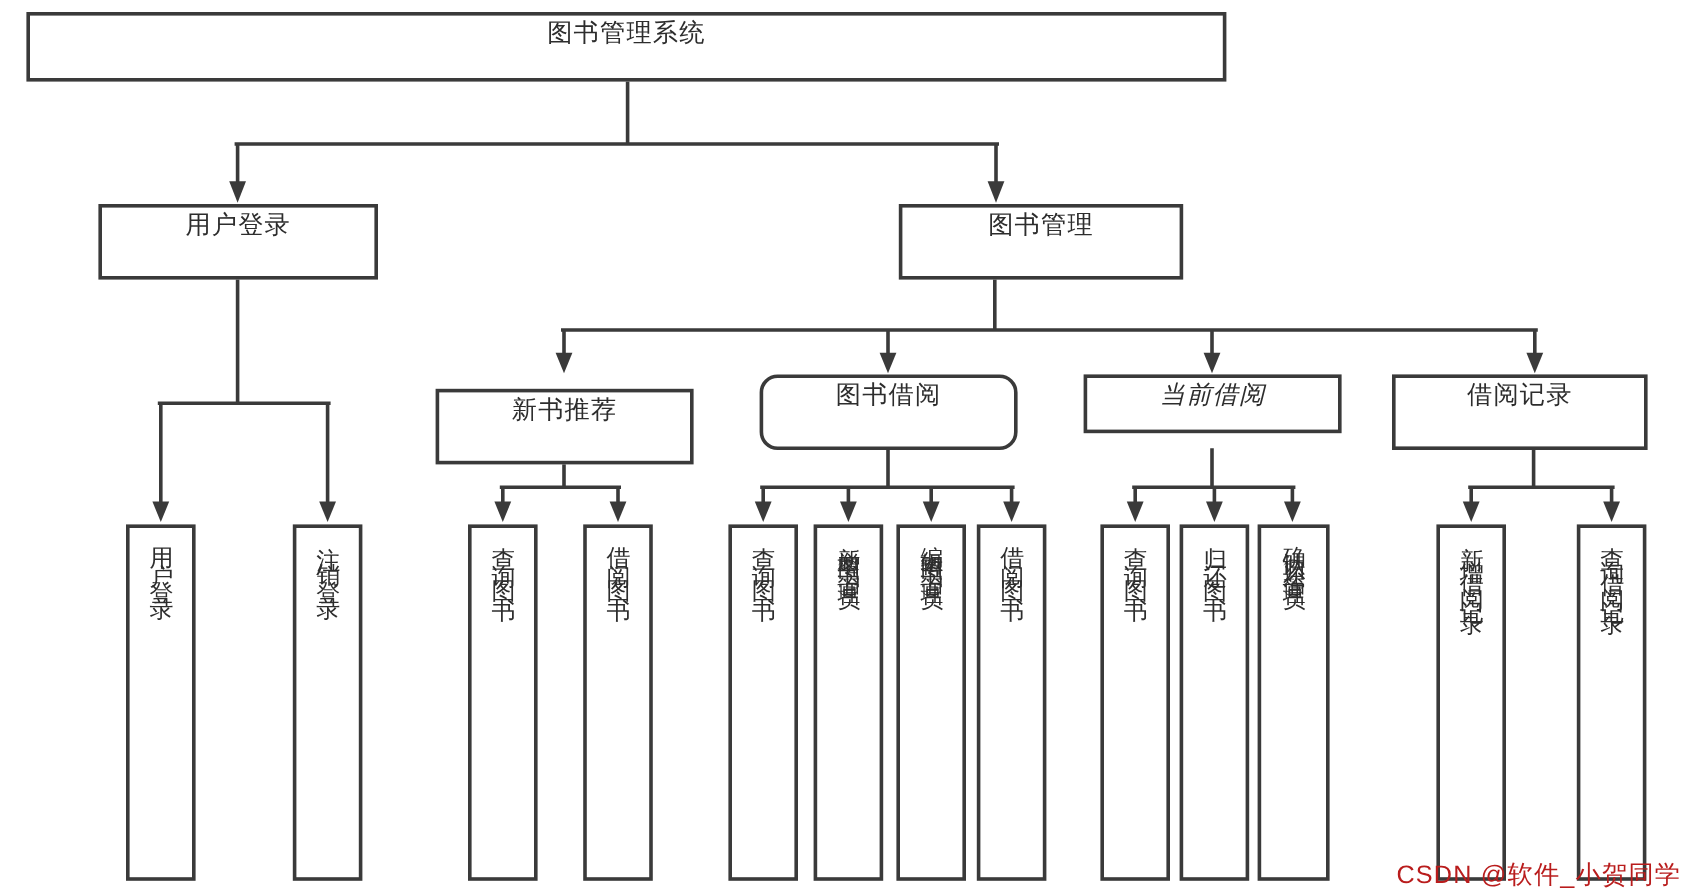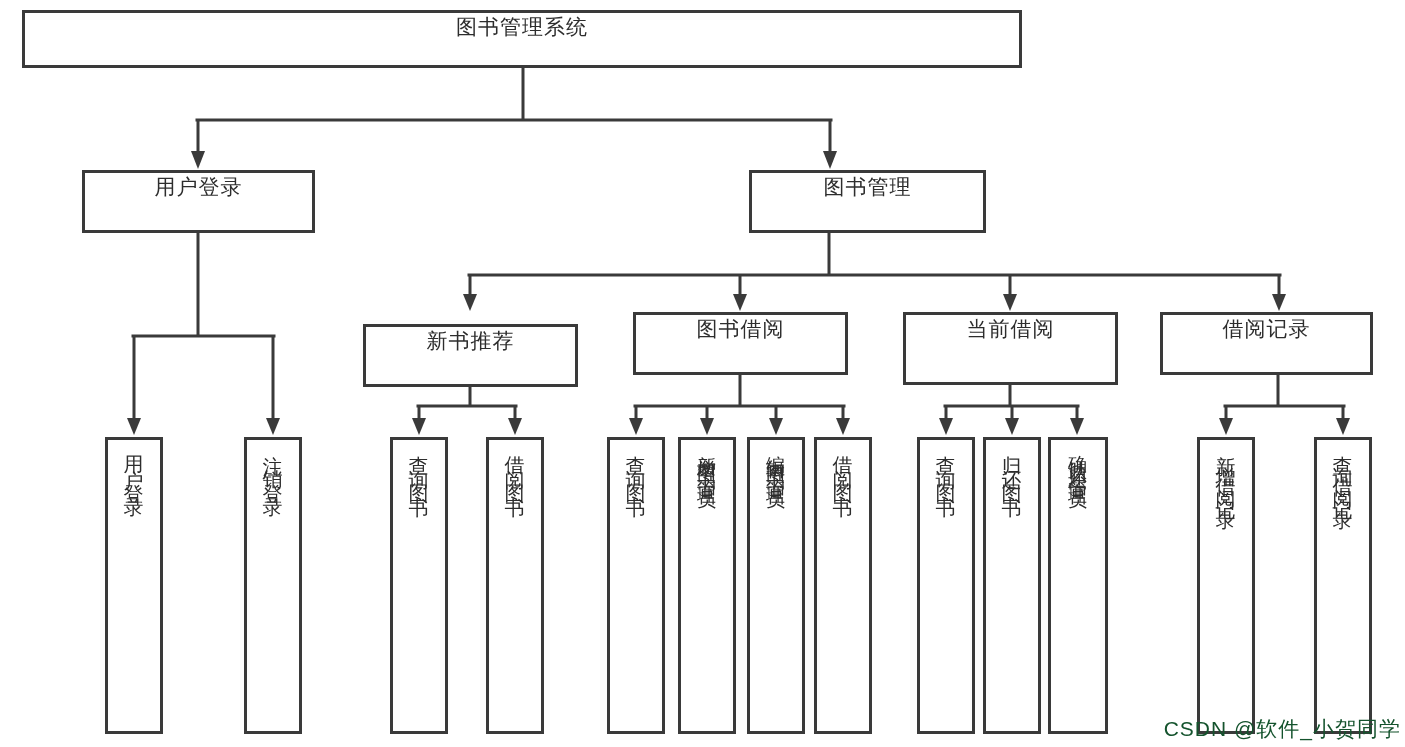--- a/index.html
+++ b/index.html
@@ -38,21 +38,21 @@
     line-height: 1;
   }
   .ls-4 .vtext { letter-spacing: 14px; }
   .ls-6 .vtext { letter-spacing: 11px; }
   .ls-8 .vtext { letter-spacing: 5px; font-size: 19px; }
   #watermark {
     position: absolute;
     right: 4px;
     bottom: 4px;
     font-size: 21px;
-    color: #14532d;
+    color: #b91c1c;
     letter-spacing: 1px;
     white-space: nowrap;
   }
 </style>
 </head>
 <body>
 
 <div id="canvas">
 
   <svg id="connectors" viewBox="0 0 1405 747" xmlns="http://www.w3.org/2000/svg">
@@ -105,24 +105,24 @@
   <div class="box hbox" style="left:82px;top:170px;width:233px;height:63px;">
     <span>用户登录</span>
   </div>
   <div class="box hbox" style="left:710px;top:170px;width:237px;height:63px;margin-left:39px;">
     <span>图书管理</span>
   </div>
 
   <div class="box hbox" style="left:363px;top:324px;width:215px;height:63px;">
     <span>新书推荐</span>
   </div>
-  <div class="box hbox" style="left:633px;top:312px;width:215px;height:63px;">
+  <div class="box hbox" style="left:633px;top:312px;width:215px;height:63px;border-radius:15px;">
     <span>图书借阅</span>
   </div>
-  <div class="box hbox" style="left:903px;top:312px;width:215px;height:73px;">
+  <div class="box hbox" style="left:903px;top:312px;width:215px;height:49px;font-style:italic;">
     <span>当前借阅</span>
   </div>
   <div class="box hbox" style="left:1160px;top:312px;width:213px;height:63px;">
     <span>借阅记录</span>
   </div>
 
   <div class="box leaf ls-4" style="left:105px;top:437px;width:58px;height:297px;">
     <span class="vtext">用户登录</span>
   </div>
   <div class="box leaf ls-4" style="left:244px;top:437px;width:58px;height:297px;">

